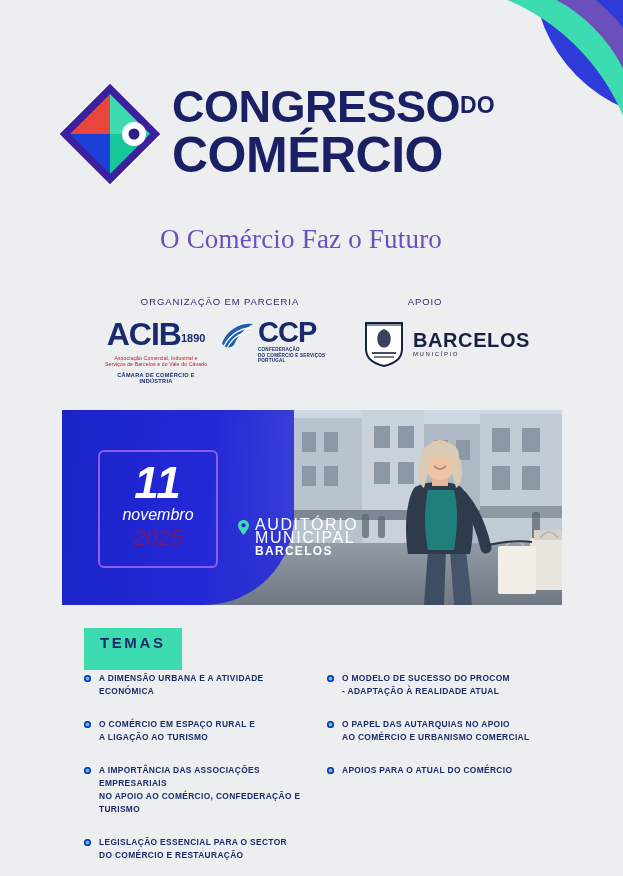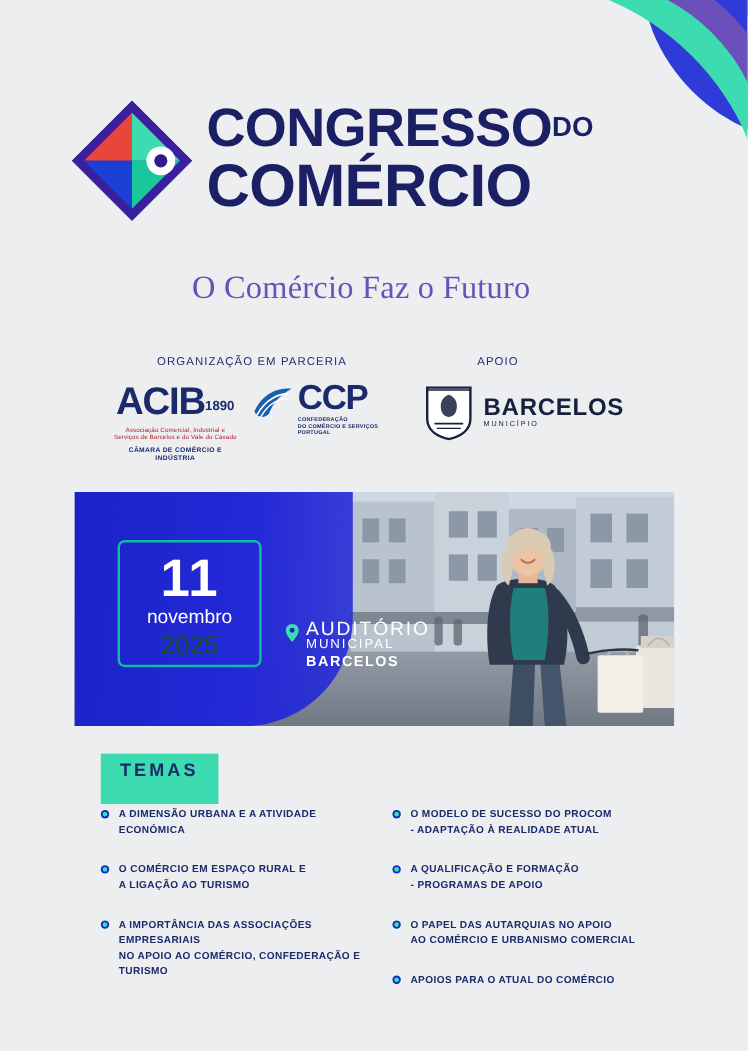--- a/index.html
+++ b/index.html
@@ -41,21 +41,21 @@
     font-size: 50px; font-weight: bold; letter-spacing: -0.5px;
     color: #1b1f63; line-height: 50px; margin-top: -2px;
   }
   .tagline {
     position: absolute; left: 160px; top: 224px; width: 420px;
     font-family: "Liberation Serif", serif;
     font-size: 27px; color: #6b4fbb; letter-spacing: 0.2px;
   }
 
   
-  .partners { position: absolute; left: 90px; top: 296px; width: 430px; }
+  .partners { position: absolute; left: 100px; top: 296px; width: 430px; }
   .p-head { display: flex; }
   .p-head-left {
     width: 240px; text-align: center; font-size: 9.5px; letter-spacing: 0.9px;
     color: #2b2b6e;
   }
   .p-head-right {
     width: 170px; text-align: center; font-size: 9.5px; letter-spacing: 0.9px;
     color: #2b2b6e;
   }
   .p-row { display: flex; align-items: flex-start; margin-top: 12px; }
@@ -103,36 +103,36 @@
     position: absolute; left: 62px; top: 410px; width: 500px; height: 195px;
     overflow: hidden; border-top-left-radius: 0; border-bottom-right-radius: 0;
   }
   .band-photo { position: absolute; inset: 0; }
   .band-overlay {
     position: absolute; left: 0; top: 0; width: 232px; height: 100%;
     background: linear-gradient(95deg, #1a23c8 0%, #2429d6 62%, rgba(36,41,214,0.86) 100%);
     border-bottom-right-radius: 90px;
   }
   .date-box {
-    position: absolute; left: 36px; top: 40px; width: 120px; height: 106px;
-    border: 2px solid #14b8a6; border-radius: 6px;
+    position: absolute; left: 36px; top: 40px; width: 120px; height: 118px;
+    border: 2px solid #8b5cf6; border-radius: 6px; font-style: italic;
   }
   .d-num {
     text-align: center; font-size: 44px; color: #fff; font-weight: bold;
     line-height: 42px; margin-top: 10px; letter-spacing: 1px;
   }
   .d-mon { text-align: center; font-size: 16px; color: #fff; margin-top: 2px; }
-  .d-yr { text-align: center; font-size: 22px; color: #14532d; margin-top: 1px; }
+  .d-yr { text-align: center; font-size: 22px; color: #701a75; margin-top: 1px; }
   .venue {
     position: absolute; left: 176px; top: 108px; color: #fff;
     display: flex; align-items: flex-start;
   }
   .pin { width: 11px; height: 15px; margin-right: 6px; margin-top: 2px; }
   .v-l1 { font-size: 16px; letter-spacing: 1.6px; line-height: 13px; }
-  .v-l2 { font-size: 11px; letter-spacing: 1.6px; line-height: 13px; }
+  .v-l2 { font-size: 16px; letter-spacing: 1.6px; line-height: 13px; }
   .v-l3 { font-size: 12px; letter-spacing: 1.3px; font-weight: bold; line-height: 14px; }
 
   
   .temas-badge {
     position: absolute; left: 84px; top: 628px; background: #3ddcb0;
     padding: 6px 16px 18px 16px;
   }
   .temas-badge span {
     font-size: 15px; font-weight: bold; color: #1b2a6b; letter-spacing: 2.6px;
   }
@@ -369,35 +369,35 @@
       <div class="item">
         <div class="bullet"></div>
         <div class="itxt" style="white-space:pre-line">O COMÉRCIO EM ESPAÇO RURAL E
 A LIGAÇÃO AO TURISMO</div>
       </div>
       <div class="item">
         <div class="bullet"></div>
         <div class="itxt" style="white-space:pre-line">A IMPORTÂNCIA DAS ASSOCIAÇÕES EMPRESARIAIS
 NO APOIO AO COMÉRCIO, CONFEDERAÇÃO E TURISMO</div>
       </div>
+      <div class="item">
+        <div class="bullet"></div>
+        <div class="itxt" style="white-space:pre-line">LEGISLAÇÃO ESSENCIAL PARA O SECTOR
+DO COMÉRCIO E RESTAURAÇÃO</div>
+      </div>
     </div>
 
     <div class="col">
       <div class="item">
         <div class="bullet"></div>
         <div class="itxt" style="white-space:pre-line">O MODELO DE SUCESSO DO PROCOM
  - ADAPTAÇÃO À REALIDADE ATUAL</div>
       </div>
       <div class="item">
         <div class="bullet"></div>
-        <div class="itxt" style="white-space:pre-line">A QUALIFICAÇÃO E FORMAÇÃO
- - PROGRAMAS DE APOIO</div>
-      </div>
-      <div class="item">
-        <div class="bullet"></div>
         <div class="itxt" style="white-space:pre-line">O PAPEL DAS AUTARQUIAS NO APOIO
 AO COMÉRCIO E URBANISMO COMERCIAL</div>
       </div>
       <div class="item">
         <div class="bullet"></div>
         <div class="itxt" style="white-space:pre-line">APOIOS PARA O ATUAL DO COMÉRCIO</div>
       </div>
     </div>
   </div>
 

